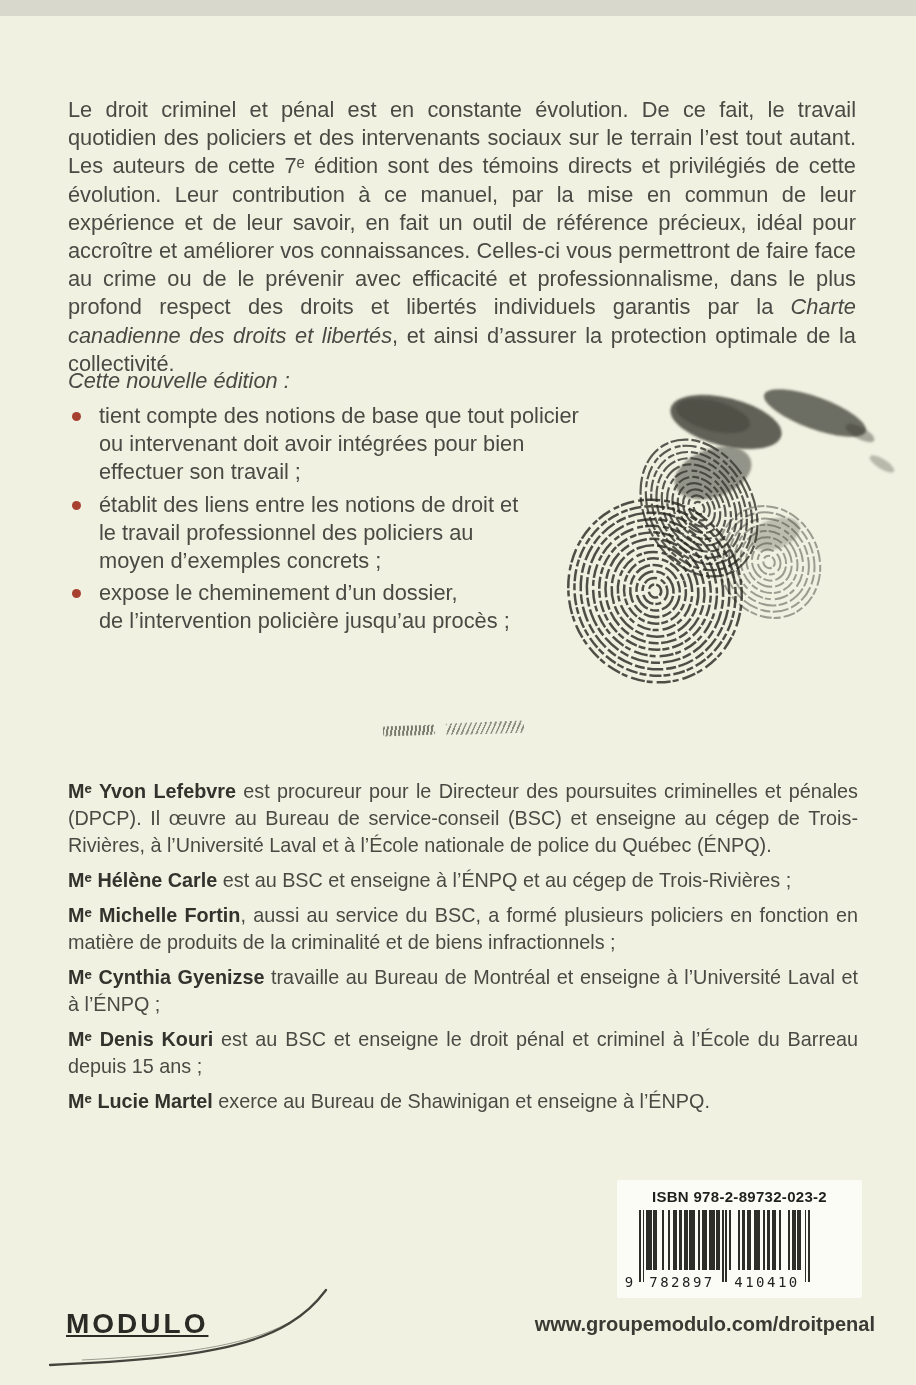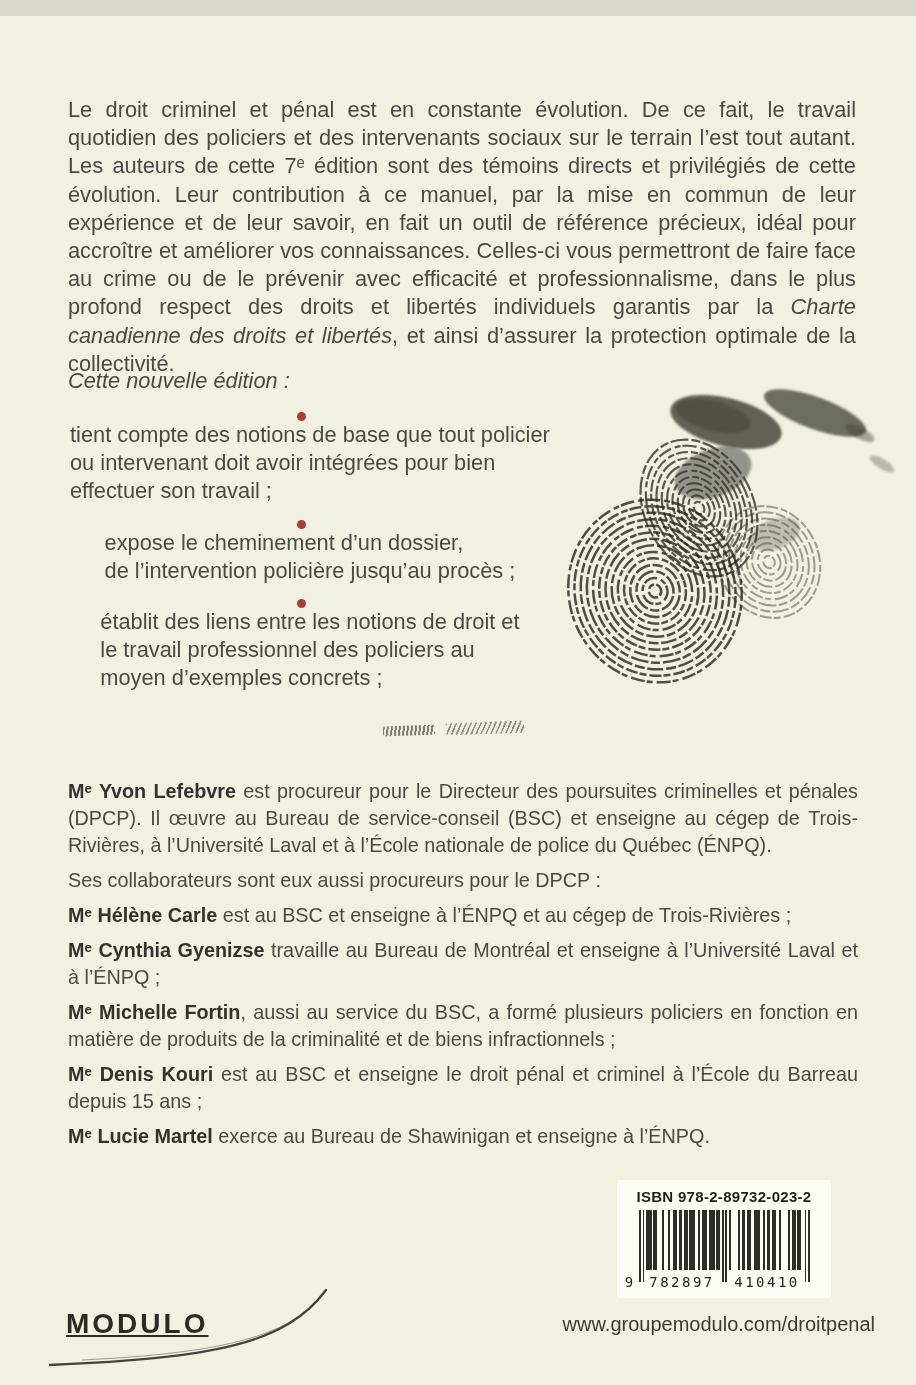--- a/index.html
+++ b/index.html
@@ -18,21 +18,21 @@
   .intro i{font-style:italic;}
   .edition-heading{
     position:absolute; left:68px; top:351px; margin:0;
     font-size:21.8px; line-height:28px;font-style:italic;
   }
   
   .bullets{
     position:absolute; left:70px; top:386px; margin:0; padding:0; list-style:none;
     font-size:21.8px; line-height:28.2px;
   }
-  .bullets li{display:flex; align-items:center; margin:0 0 4px 0;flex-direction:column;}
+  .bullets li{display:flex; align-items:flex-start; margin:0 0 4px 0;}
   .bullets .dot{
     flex:none; width:9px; height:9px; border-radius:50%;
     background:#a8402f; margin:10px 18px 0 2px;
   }
   .bullets .btext{white-space:pre-line;}
   
   .fingerprint{position:absolute; left:563px; top:360px; width:352px; height:342px;}
   .smudge{position:absolute; left:383px; top:705px; width:142px; height:16px;
           transform:rotate(-2deg); filter:blur(.4px);}
   .smudge .s1,.smudge .s2{position:absolute; border-radius:2px;}
@@ -42,21 +42,21 @@
     background:repeating-linear-gradient(115deg, rgba(55,55,45,.8) 0 1.5px, rgba(55,55,45,0) 1.5px 4.5px);}
   
   .authors{
     position:absolute; left:68px; top:762px; width:790px;
     font-size:19.8px; line-height:27px; text-align:justify;
   }
   .authors p{margin:0 0 8px 0;}
   .authors b{font-weight:bold; color:#33332d;}
   
   .barcode-box{
-    position:absolute; left:617px; top:1164px; width:214px; height:118px;
+    position:absolute; left:617px; top:1164px; width:245px; height:118px;
     background:#fcfcf7; border-radius:2px;
   }
   .isbn-label{
     position:absolute; left:0; top:8px; width:100%;
     text-align:center; font-size:15px; font-weight:bold;
     letter-spacing:.3px; color:#1f1f1d;
   }
   .bars{position:absolute; left:22px; top:30px; width:171px; height:74px;}
   .barcode-box .d{
     position:absolute; top:94px; font-family:"DejaVu Sans Mono","Liberation Mono",monospace;
@@ -67,49 +67,49 @@
   .dg2{left:112px; width:76px; letter-spacing:2.5px;}
   
   .logo{position:absolute; left:42px; top:1270px; width:300px; height:92px;}
   .logoword{
     position:absolute; left:24px; top:22px; font-size:28px; font-weight:bold;
     letter-spacing:3px; color:#2b2b26;text-decoration:underline;
   }
   .swoosh{position:absolute; left:0; top:0; width:300px; height:92px;}
   .url{
     position:absolute; right:74px; top:1297px;
-    font-size:20px; font-weight:normal; color:#3a3a34;
+    font-size:20px; font-weight:bold; color:#3a3a34;
   }
 </style>
 </head>
 <body>
 
 <div class="page">
 
   <p class="intro"><span>Le droit criminel et pénal est en constante évolution. De ce fait, le travail quotidien des policiers et des intervenants sociaux sur le terrain l’est tout autant. Les auteurs de cette 7ᵉ édition sont des témoins directs et privilégiés de cette évolution. Leur contribution à ce manuel, par la mise en commun de leur expérience et de leur savoir, en fait un outil de référence précieux, idéal pour accroître et améliorer vos connaissances. Celles-ci vous permettront de faire face au crime ou de le prévenir avec efficacité et professionnalisme, dans le plus profond respect des droits et libertés individuels garantis par la </span><i>Charte canadienne des droits et libertés</i><span>, et ainsi d’assurer la protection optimale de la collectivité.</span></p>
 
   <p class="edition-heading">Cette nouvelle édition :</p>
 
   <ul class="bullets">
     <li>
         <span class="dot"></span>
         <span class="btext">tient compte des notions de base que tout policier
 ou intervenant doit avoir intégrées pour bien
 effectuer son travail ;</span>
       </li>
     <li>
         <span class="dot"></span>
-        <span class="btext">expose le cheminement d’un dossier,
-de l’intervention policière jusqu’au procès ;</span>
+        <span class="btext">établit des liens entre les notions de droit et
+le travail professionnel des policiers au
+moyen d’exemples concrets ;</span>
       </li>
     <li>
         <span class="dot"></span>
-        <span class="btext">établit des liens entre les notions de droit et
-le travail professionnel des policiers au
-moyen d’exemples concrets ;</span>
+        <span class="btext">expose le cheminement d’un dossier,
+de l’intervention policière jusqu’au procès ;</span>
       </li>
   </ul>
 
   <svg id="fpsvg" class="fingerprint" viewBox="0 0 352 342">
     <defs>
       <filter id="blur1" x="-30%" y="-30%" width="160%" height="160%">
           <feGaussianBlur stdDeviation="1.2"></feGaussianBlur>
         </filter>
     </defs>
   <ellipse cx="163" cy="46" rx="57" ry="24" transform="rotate(14 163 46)" fill="#3a3a32" fill-opacity="0.78" filter="url(#blur1)"></ellipse>
@@ -161,24 +161,23 @@
       <ellipse cx="212" cy="158" rx="26" ry="15" transform="rotate(-20 212 158)" fill="#3a3a32" fill-opacity="0.28" filter="url(#blur1)"></ellipse>
     </svg>
 
   <div class="smudge">
     <i class="s1"></i>
     <i class="s2"></i>
   </div>
 
   <div class="authors">
     <p><b>Mᵉ Yvon Lefebvre</b><span> est procureur pour le Directeur des poursuites criminelles et pénales (DPCP). Il œuvre au Bureau de service-conseil (BSC) et enseigne au cégep de Trois-Rivières, à l’Université Laval et à l’École nationale de police du Québec (ÉNPQ).</span></p>
-    <p>Ses collaborateurs sont eux aussi procureurs pour le DPCP :</p>
     <p><b>Mᵉ Hélène Carle</b><span> est au BSC et enseigne à l’ÉNPQ et au cégep de Trois-Rivières ;</span></p>
+    <p><b>Mᵉ Michelle Fortin</b><span>, aussi au service du BSC, a formé plusieurs policiers en fonction en matière de produits de la criminalité et de biens infractionnels ;</span></p>
     <p><b>Mᵉ Cynthia Gyenizse</b><span> travaille au Bureau de Montréal et enseigne à l’Université Laval et à l’ÉNPQ ;</span></p>
-    <p><b>Mᵉ Michelle Fortin</b><span>, aussi au service du BSC, a formé plusieurs policiers en fonction en matière de produits de la criminalité et de biens infractionnels ;</span></p>
     <p><b>Mᵉ Denis Kouri</b><span> est au BSC et enseigne le droit pénal et criminel à l’École du Barreau depuis 15 ans ;</span></p>
     <p><b>Mᵉ Lucie Martel</b><span> exerce au Bureau de Shawinigan et enseigne à l’ÉNPQ.</span></p>
   </div>
 
   <div class="barcode-box">
     <div class="isbn-label">ISBN 978-2-89732-023-2</div>
     <svg id="barsvg" class="bars" viewBox="0 0 171 74" shape-rendering="crispEdges">
         <rect x="0.00" y="0" width="1.8" height="72" fill="#2d2d2a"></rect>
         <rect x="3.60" y="0" width="1.8" height="72" fill="#2d2d2a"></rect>
         <rect x="7.20" y="0" width="1.8" height="60" fill="#2d2d2a"></rect>

